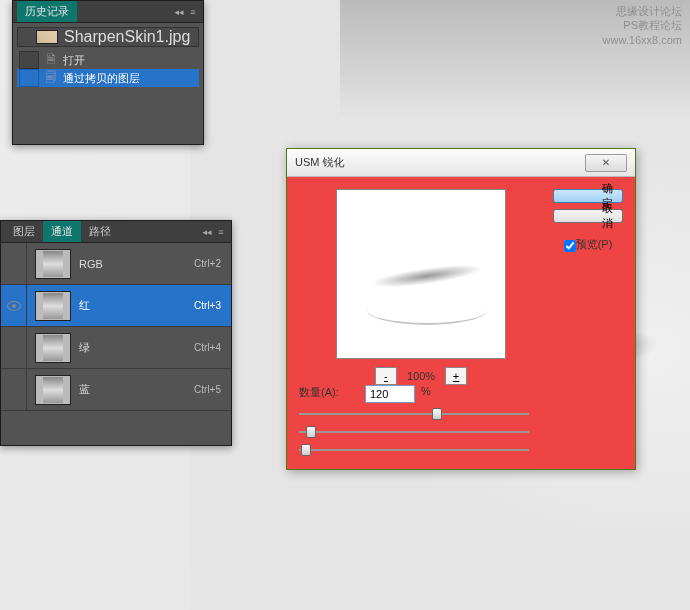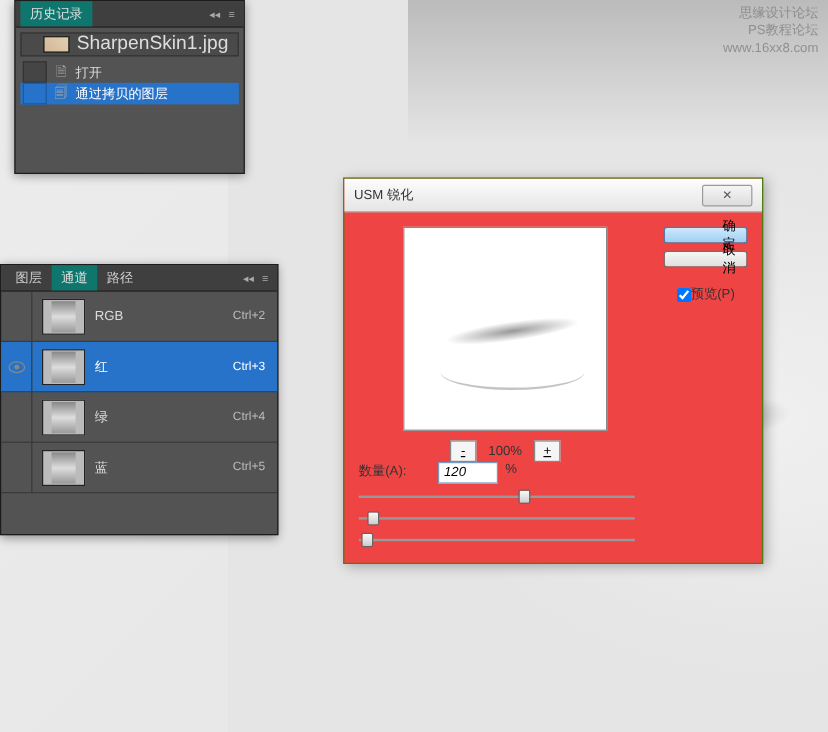--- a/index.html
+++ b/index.html
@@ -58,21 +58,21 @@
 .dlg-check { display: flex; align-items: flex-end; gap: 0; margin-top: 8px; font-size: 11px; color: #333; }
 .dlg-check input { width: 12px; height: 12px; }
 .preview-box { width: 170px; height: 170px; border: 1px solid #888; background: #fff; margin: 0 auto; position: relative; overflow: hidden; }
 .preview-box .brow { position: absolute; width: 140px; height: 22px; top: 75px; left: 20px; background: radial-gradient(ellipse 70px 10px at center, rgba(50,50,50,0.5) 0%, transparent 80%); border-radius: 50%; transform: rotate(-8deg); }
 .preview-box .lid { position: absolute; width: 120px; height: 30px; top: 105px; left: 30px; border-bottom: 2px solid rgba(60,60,60,0.3); border-radius: 0 0 60% 60%; }
 .zoom-row { display: flex; align-items: center; justify-content: center; gap: 10px; margin-top: 8px; }
 .zoom-btn { width: 22px; height: 18px; border: 1px solid #888; background: #f5f5f5; display: flex; align-items: center; justify-content: center; cursor: pointer; text-decoration: underline; }
 .zoom-lbl { font-size: 11px; color: #333; }
 .param-row { margin-top: 0; display: flex; align-items: flex-start; gap: 6px; color: #333; }
 .param-row .lbl { width: 60px; text-align: left; }
-.param-row input[type=text] { width: 50px; height: 18px; border: 1px solid #7a9ac0; padding: 0 4px; background: #fff; font-style: italic; }
+.param-row input[type=text] { width: 50px; height: 18px; border: 1px solid #7a9ac0; padding: 0 4px; background: #fff; }
 .param-row .unit { color: #333; }
 .slider { margin-top: 4px; width: 230px; height: 14px; position: relative; }
 .slider .track { position: absolute; top: 6px; left: 0; right: 0; height: 2px; background: #999; }
 .slider .thumb { position: absolute; top: 1px; width: 10px; height: 12px; background: linear-gradient(#fafafa,#ccc); border: 1px solid #666; border-radius: 2px; }
 
 .watermark { position: absolute; top: 4px; right: 8px; color: rgba(120,120,120,0.7); font-size: 12px; text-align: right; line-height: 1.3; margin-left: 24px; }
 </style>
 </head>
 <body>
 

